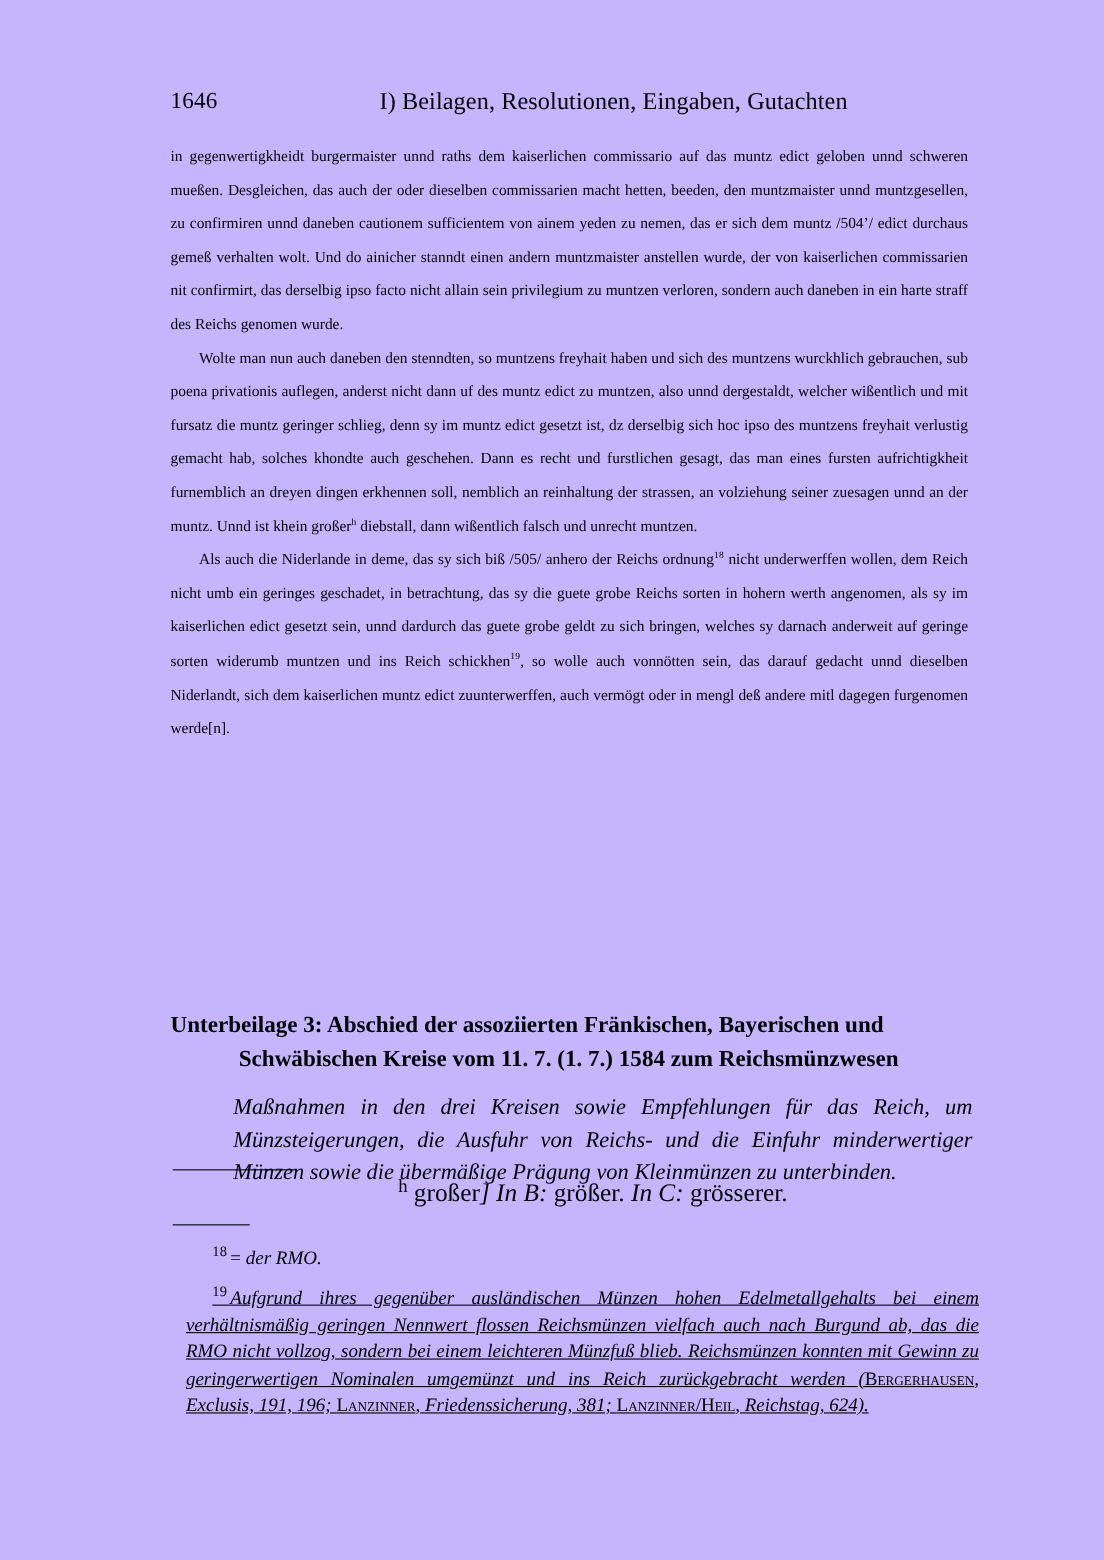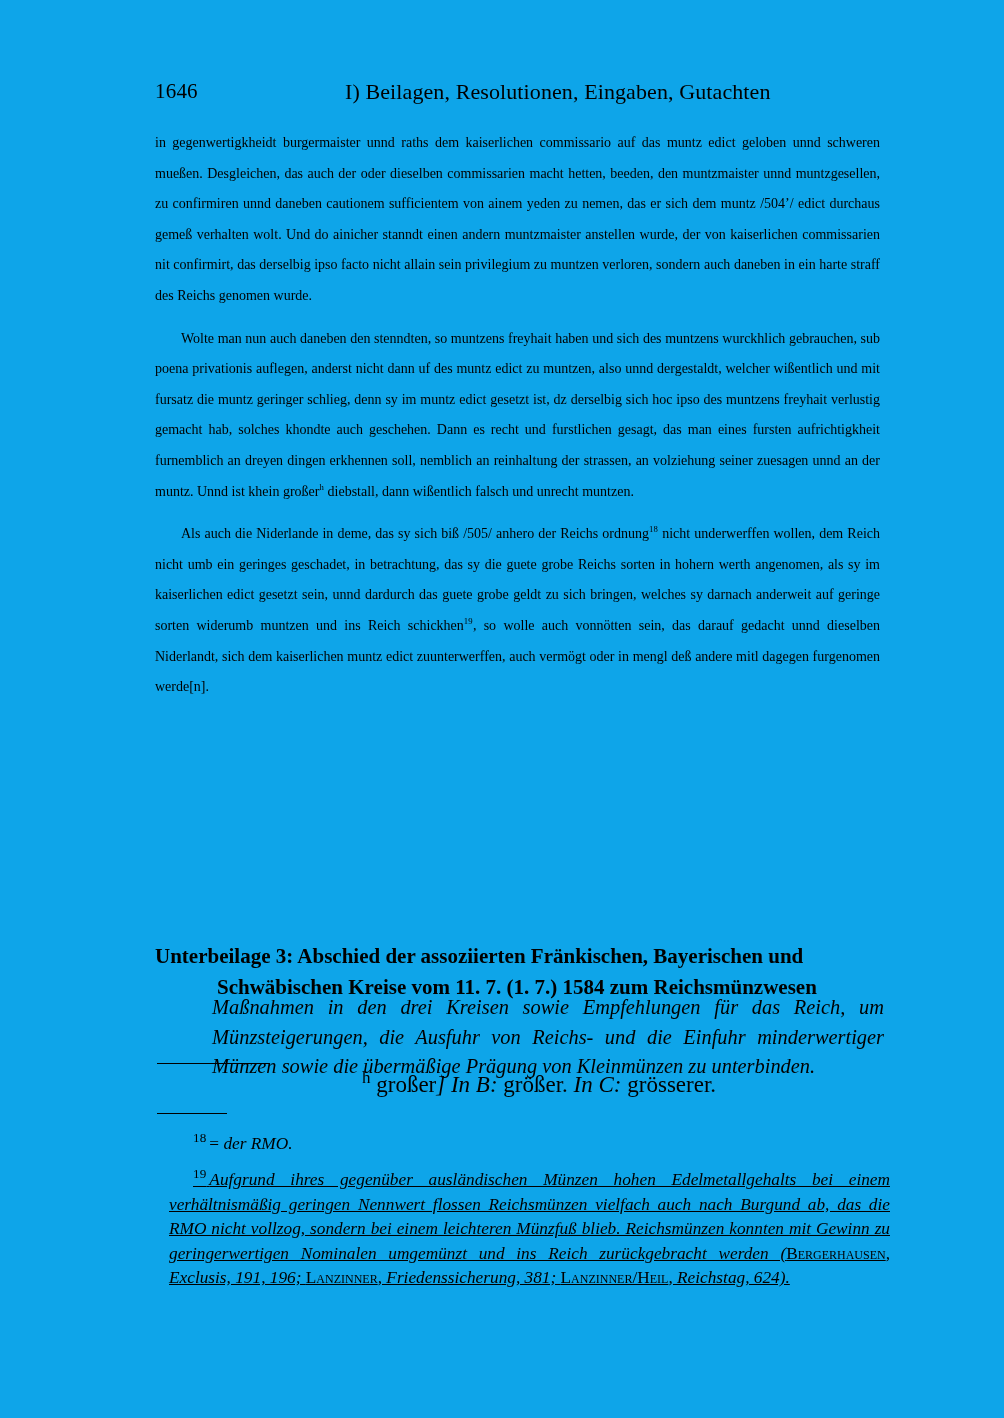--- a/index.html
+++ b/index.html
@@ -15,21 +15,21 @@
     font-family: "Liberation Serif", "DejaVu Serif", serif;
     color: #000000;
     overflow: hidden;
   }
 
   .page {
     position: absolute;
     left: 0; top: 0;
     width: 1004px;
     height: 1418px;
-    background: #0ea5e9;
+    background: #c4b5fd;
   }
 
   
   .running-head {
     position: absolute;
     left: 155px;
     top: 78px;
     width: 725px;
     height: 26px;
     font-size: 20.5px;
@@ -63,34 +63,34 @@
     line-height: 30.6px;
     text-align: justify;
     text-justify: inter-word;
     margin: 0;
     hyphens: none;
   }
   .para.indent {
     text-indent: 26px;
   }
   .para + .para {
-    margin-top: 12px;
+    margin-top: 0;
   }
   sup.note-ref {
     font-size: 0.62em;
     vertical-align: super;
     line-height: 0;
     letter-spacing: 0.2px;
   }
 
   
   .section-heading {
     position: absolute;
     left: 155px;
-    top: 941px;
+    top: 916px;
     width: 728px;
     font-size: 21px;
     line-height: 31px;
     font-weight: bold;
     text-align: justify;
     padding-left: 62px;
     text-indent: -62px;
   }
   .section-heading .hl2 {
     display: block;

